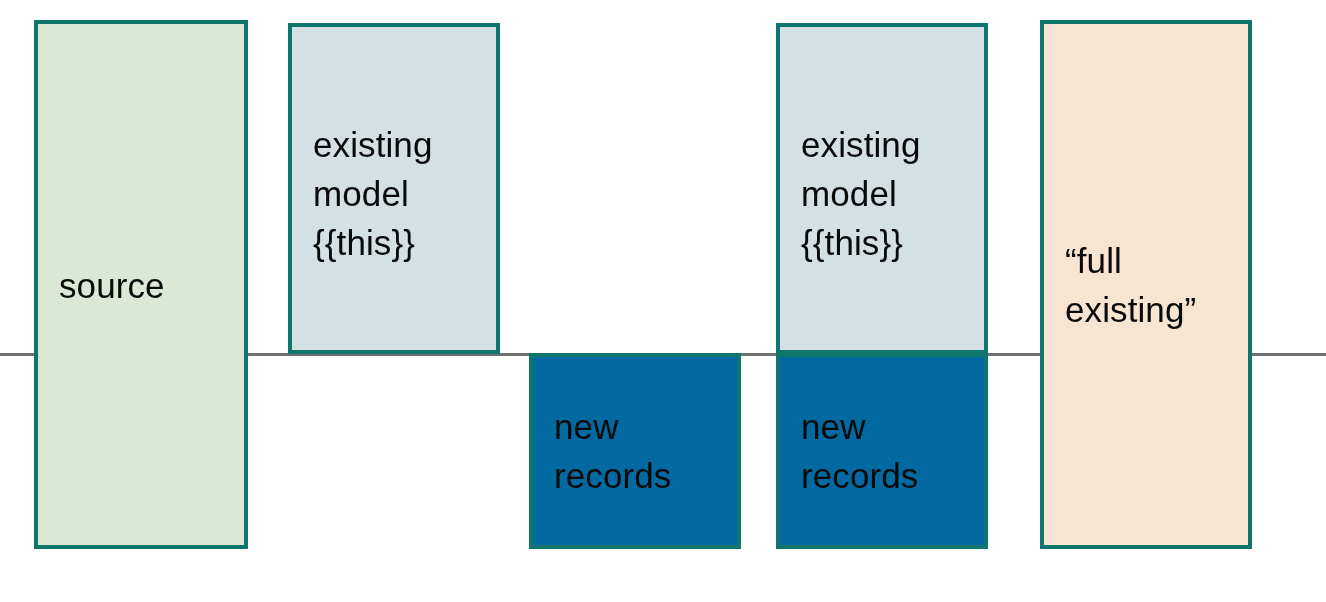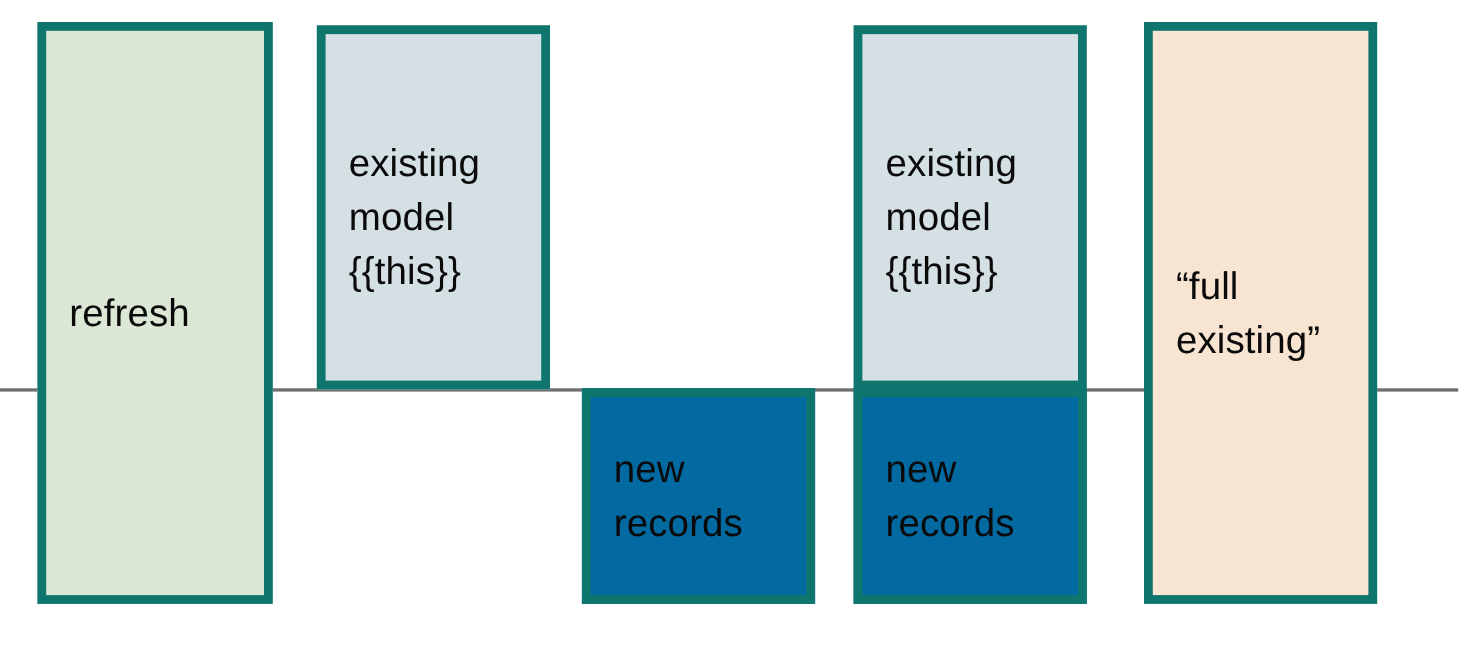--- a/index.html
+++ b/index.html
@@ -24,21 +24,21 @@
     left: 0;
     width: 1326px;
     height: 0;
     border-top: 3px solid #6f6f6f;
     top: 353px;
     z-index: 1;
   }
   .node {
     position: absolute;
     box-sizing: border-box;
-    border: 8px solid #0f766e;
+    border: 4px solid #0f766e;
     z-index: 2;
     display: block;
   }
   .node .label {
     position: absolute;
     left: 21px;
     right: 8px;
     font-size: 35px;
     line-height: 49px;
     color: #0a0a0a;
@@ -56,21 +56,21 @@
   .node-full          { background: #f7e4d1; }
 </style>
 </head>
 <body>
 
 <div id="canvas">
 
   <div class="axis-line"></div>
 
   <div class="node node-source" style="left:34px; top:20px; width:214px; height:529px;">
-    <div class="label mid">refresh</div>
+    <div class="label mid">source</div>
   </div>
 
   <div class="node node-existing" style="left:288px; top:23px; width:212px; height:331px;">
     <div class="label topish">existing
 model
 {{this}}</div>
   </div>
 
   <div class="node node-new" style="left:529px; top:353px; width:212px; height:196px;">
     <div class="label mid">new

